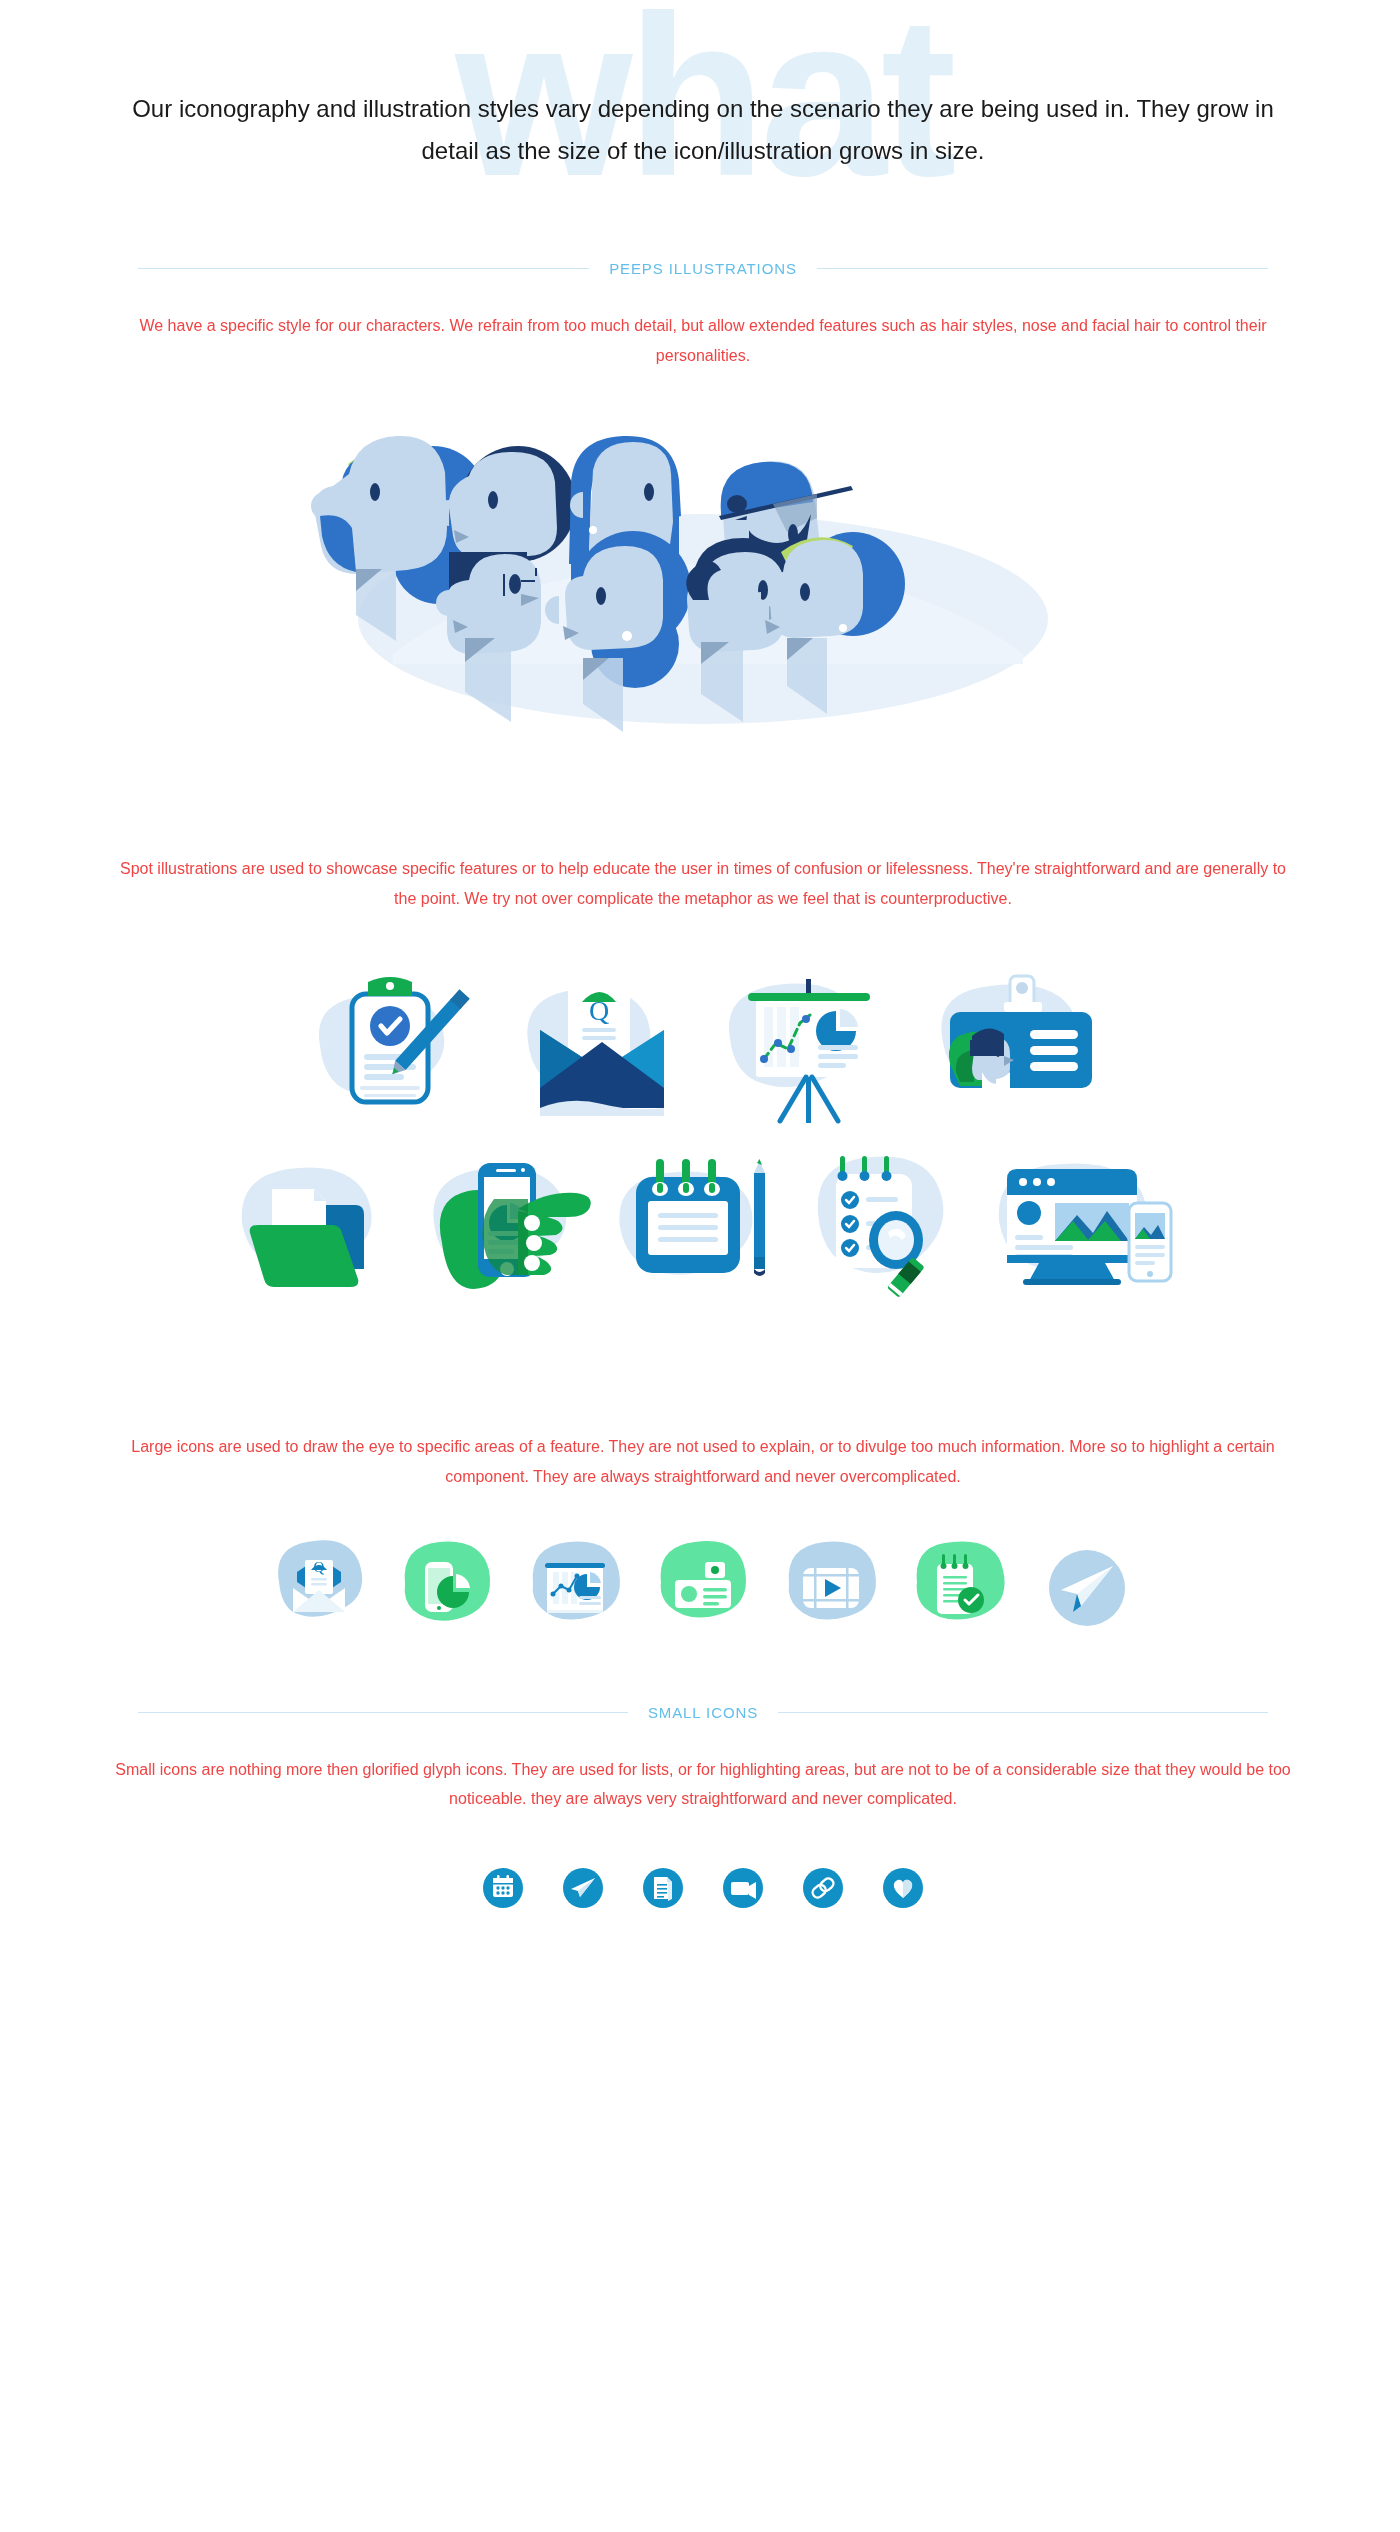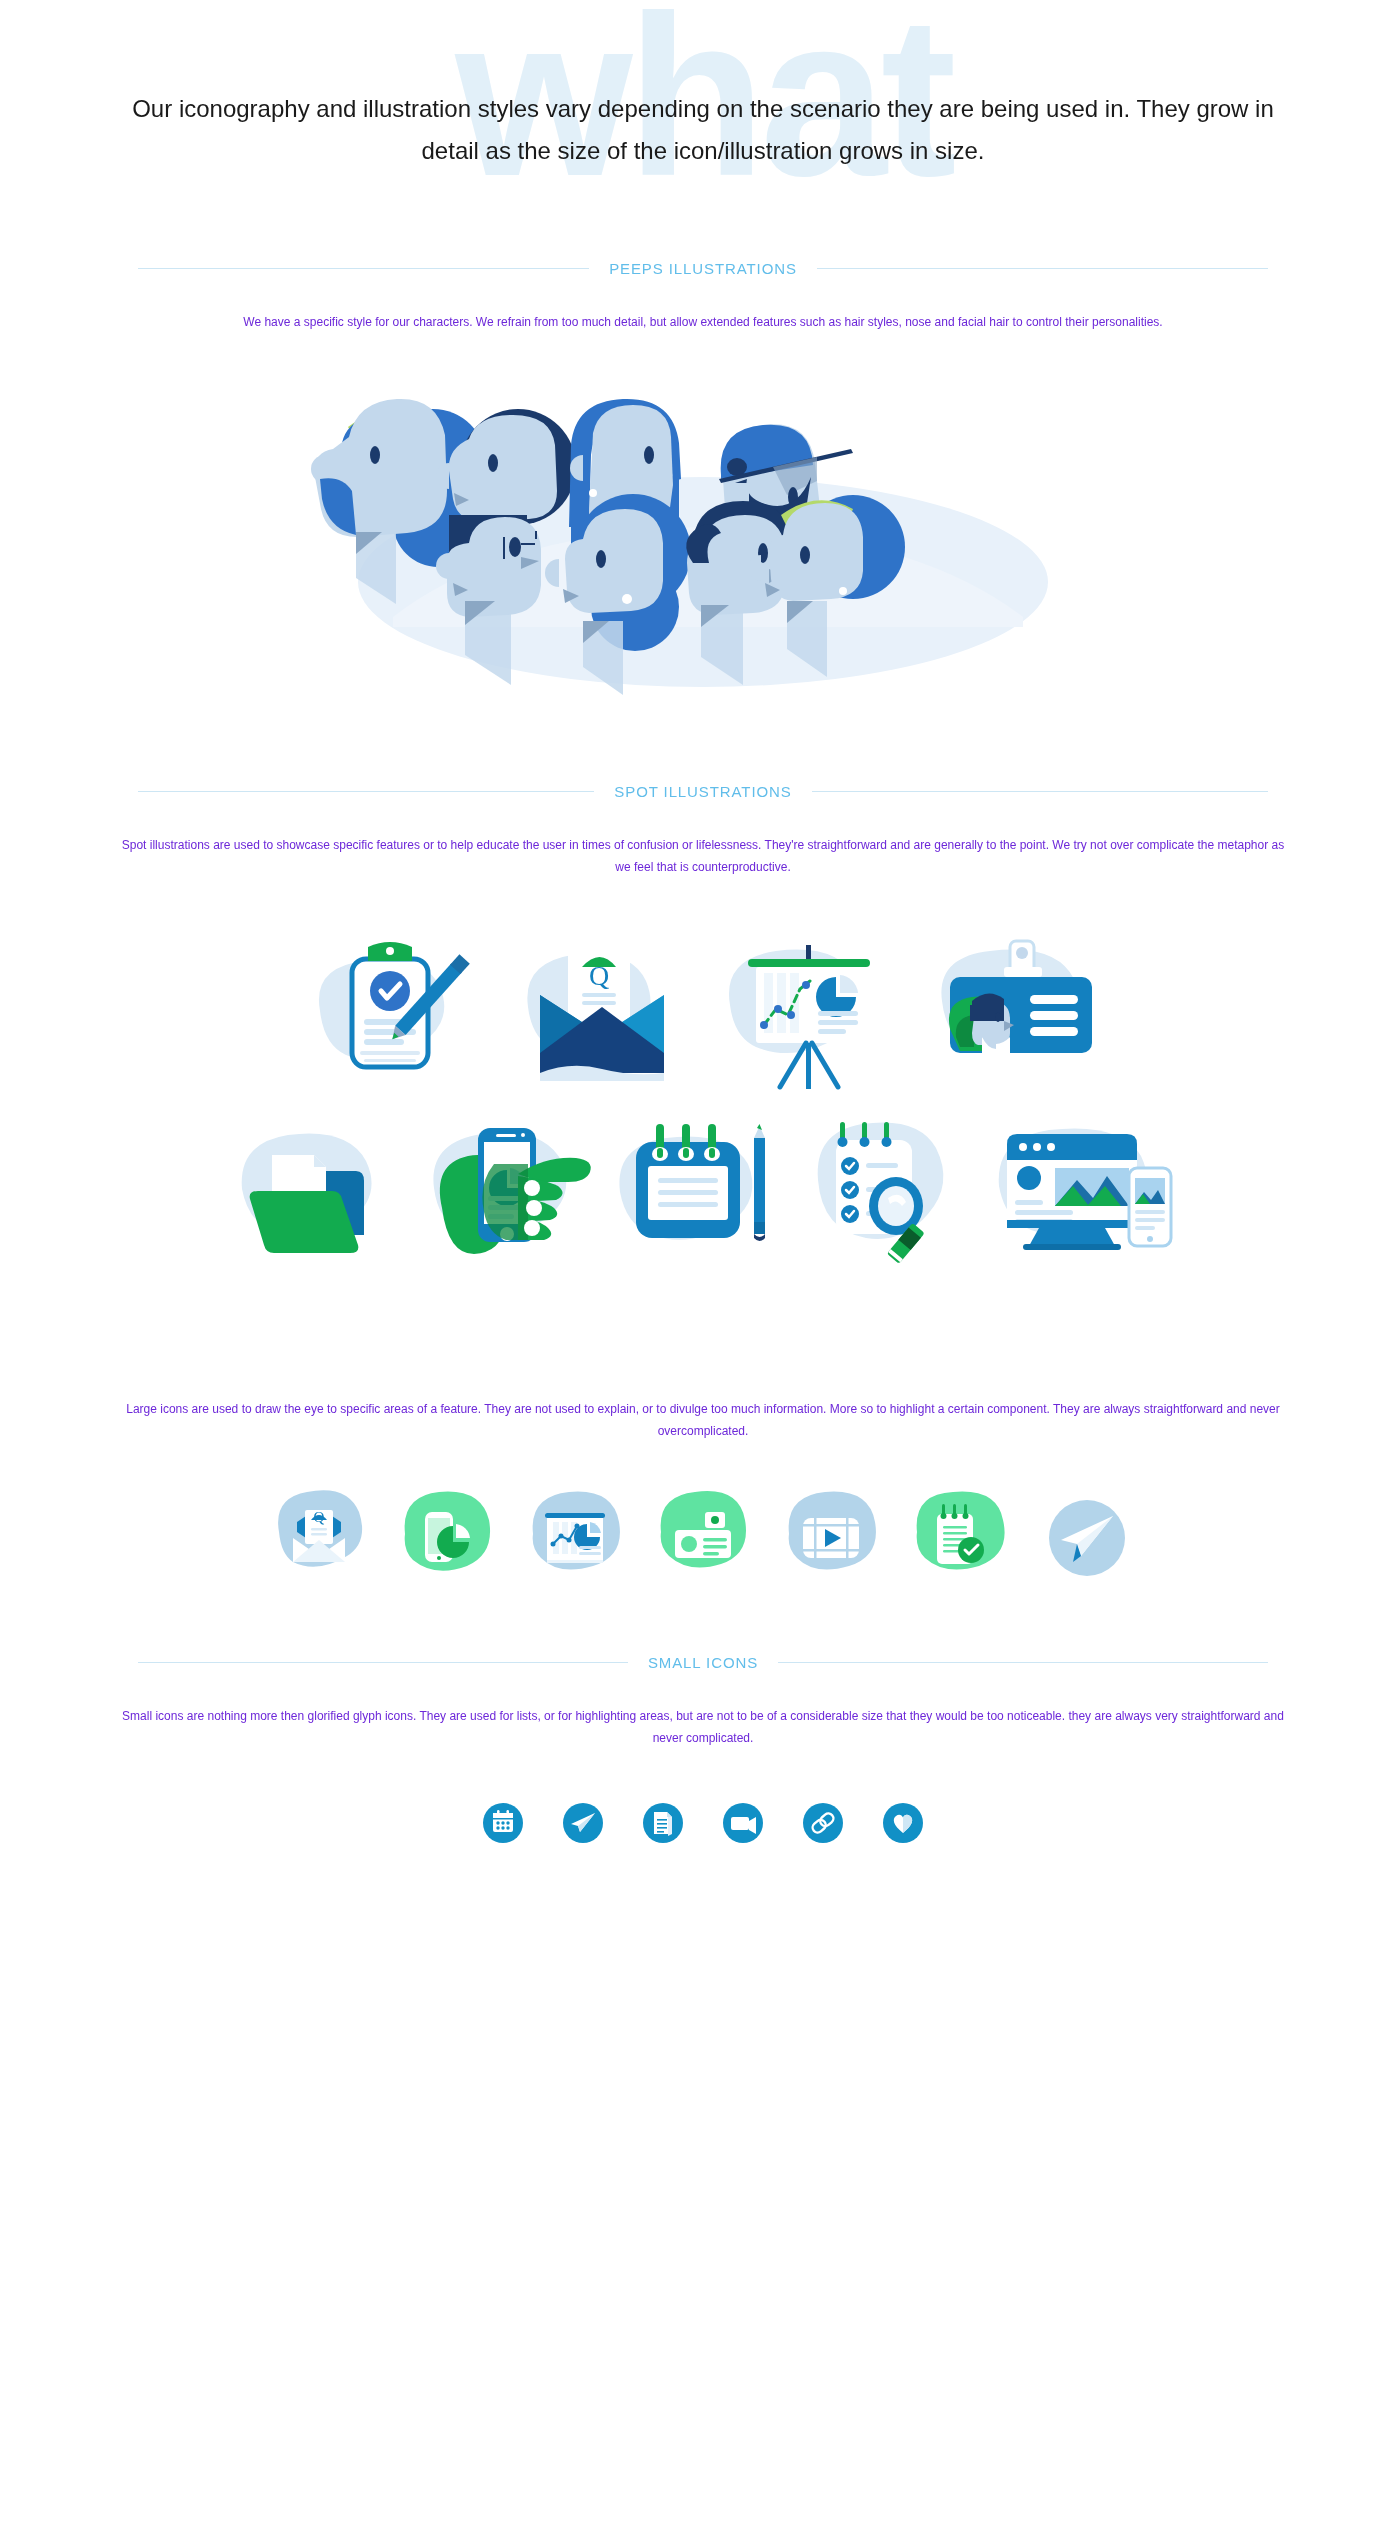--- a/index.html
+++ b/index.html
@@ -66,23 +66,23 @@
     letter-spacing: 0.9px;
     color: #61bdea;
     font-weight: 400;
     white-space: nowrap;
     text-transform: uppercase;
   }
   .section-desc {
     width: 1180px;
     margin: 34px auto 0;
     text-align: center;
-    font-size: 12px;
+    font-size: 16px;
     line-height: 1.85;
-    color: #6d28d9;
+    color: #ef4444;
     font-weight: 400;
   }
 
   
   .peeps-wrap { margin-top: 34px; display: flex; justify-content: center; }
 
   
   .spot-rows { margin-top: 52px; }
   .spot-row {
     display: flex;
@@ -235,25 +235,20 @@
           <path d="M534 234 l40 0 l0 76 l-40 -28 Z" fill="#c3d8ec" opacity="0.85"></path>
           <path d="M534 234 l26 0 l-26 22 Z" fill="#8ba7c4"></path>
         </g>
       </svg>
     </div>
   </div>
 
   <div class="gap-lg"></div>
 
   <div class="section">
-    <div class="divider-head">
-      <span class="rule"></span>
-      <span class="title">SPOT ILLUSTRATIONS</span>
-      <span class="rule"></span>
-    </div>
     <p class="section-desc">Spot illustrations are used to showcase specific features or to help educate the user in times of confusion or lifelessness. They're straightforward and are generally to the point. We try not over complicate the metaphor as we feel that is counterproductive.</p>
 
     <div class="spot-rows">
 
       <div class="spot-row r1">
 
         <div class="spot-item">
           <svg width="200" height="160" viewBox="0 0 200 160">
             <path d="M30 78 q-8 -44 44 -50 q60 -8 76 26 q14 34 -18 56 q-40 26 -76 12 q-22 -10 -26 -44 Z" fill="#dbeaf6"></path>
             <rect x="62" y="26" width="76" height="108" rx="14" fill="#ffffff" stroke="#1380bf" stroke-width="5"></rect>

